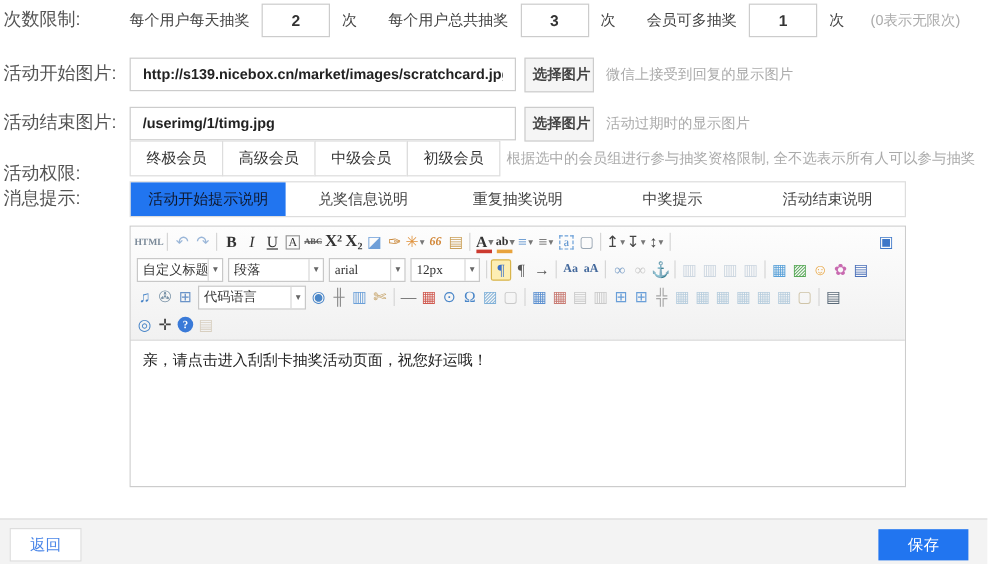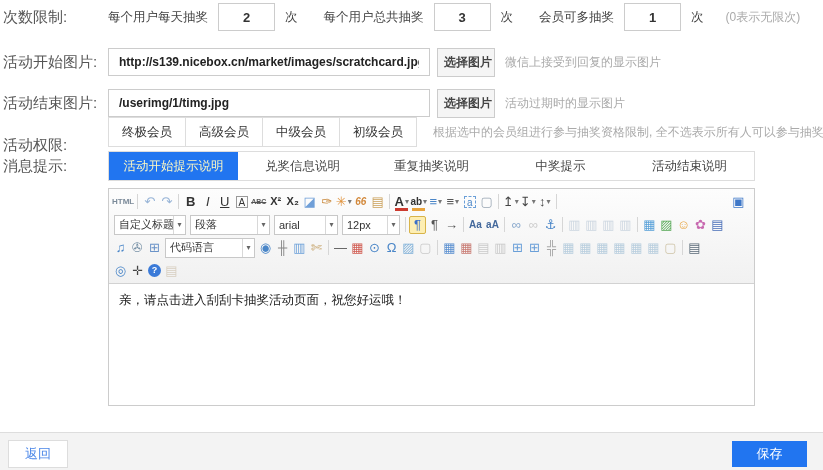--- a/index.html
+++ b/index.html
@@ -22,40 +22,40 @@
          font-size:12px; font-weight:bold; color:#222; outline:none;
          font-family:"Liberation Sans","DejaVu Sans",sans-serif; }
   .pick-btn { margin-left:7px; width:58px; height:29px; background:#f5f5f5;
          border:1px solid #ccc; font-size:12px; font-weight:bold; color:#444; cursor:pointer;
          font-family:"Liberation Sans","DejaVu Sans",sans-serif; }
   .pick-btn + .hint { margin-left:10px; }
   .pill-group { display:flex; }
   .pill { height:30px; padding:0 13px; background:#fff; border:1px solid #ddd;
          display:flex; align-items:center; font-size:12.5px; color:#333; margin-left:-1px; cursor:pointer; }
   .pill:first-child { margin-left:0; }
-  .pill-group + .hint { margin-left:16px; line-height:30px; }
+  .pill-group + .hint { margin-left:5px; line-height:30px; }
   .tabbar { display:flex; width:647px; height:30px; border:1px solid #ddd; background:#fff; }
   .tab { flex:1; display:flex; align-items:center; justify-content:center;
          font-size:12.5px; color:#444; cursor:pointer; }
-  .tab.active { background:var(--accent,#2175f0); color:#fef9c3; }
+  .tab.active { background:var(--accent,#2175f0); color:#0f172a; }
 
   
   .editor { position:absolute; left:108px; top:188px; width:647px; height:218px;
          border:1px solid #ccc; background:#fff; }
-  .toolbar { background:linear-gradient(#fdfdfd,#f1f1f1); border-bottom:1px solid #d2d2d2; padding:1px 0; }
+  .toolbar { background:linear-gradient(#fdfdfd,#f1f1f1); border-bottom:1px solid #d2d2d2; padding:1px 0;font-family:Liberation Serif, serif; }
   .trow { display:flex; align-items:center; height:23px; padding:0 3px; overflow:hidden; }
   .ticon { display:inline-flex; align-items:center; justify-content:center;
          min-width:17px; height:18px; font-size:13px; cursor:pointer; border-radius:2px; }
   .ticon .g { display:inline-block; line-height:1; text-align:center; }
   .tsep { width:1px; height:15px; background:#d6d6d6; margin:0 3px; flex:none; }
   .b { font-weight:bold; } .i { font-style:italic; }
   .u .g { text-decoration:underline; }
   .strike .g { text-decoration:line-through; font-size:7px; font-weight:bold; color:#555; }
   .txt8 .g { font-size:8px; font-weight:bold; }
-  .txt9 .g { font-size:11px; font-weight:bold; }
+  .txt9 .g { font-size:14px; font-weight:bold; }
   .txt10 .g { font-size:10px; }
   .boxed .g { border:1px solid #999; width:12px; height:12px; line-height:11px; font-size:10px; }
   .dashed .g { border:1px dashed #6a9fd8; width:12px; height:12px; line-height:11px; font-size:10px; }
   .ticon.active { background:#fdeeb3; border:1px solid #d8b44a; }
   .fore { position:relative; } .back { position:relative; }
   .fore::after, .back::after { content:""; position:absolute; left:2px; right:2px; bottom:0; height:3px; }
   .fore::after { background:#cc3a2f; } .back::after { background:#e8a33c; }
   .help .g { width:13px; height:13px; border-radius:50%; background:#3a7ad8; color:#fff;
          font-size:9px; font-weight:bold; line-height:13px; }
   .iar { font-size:8px; color:#777; margin-left:1px; }

